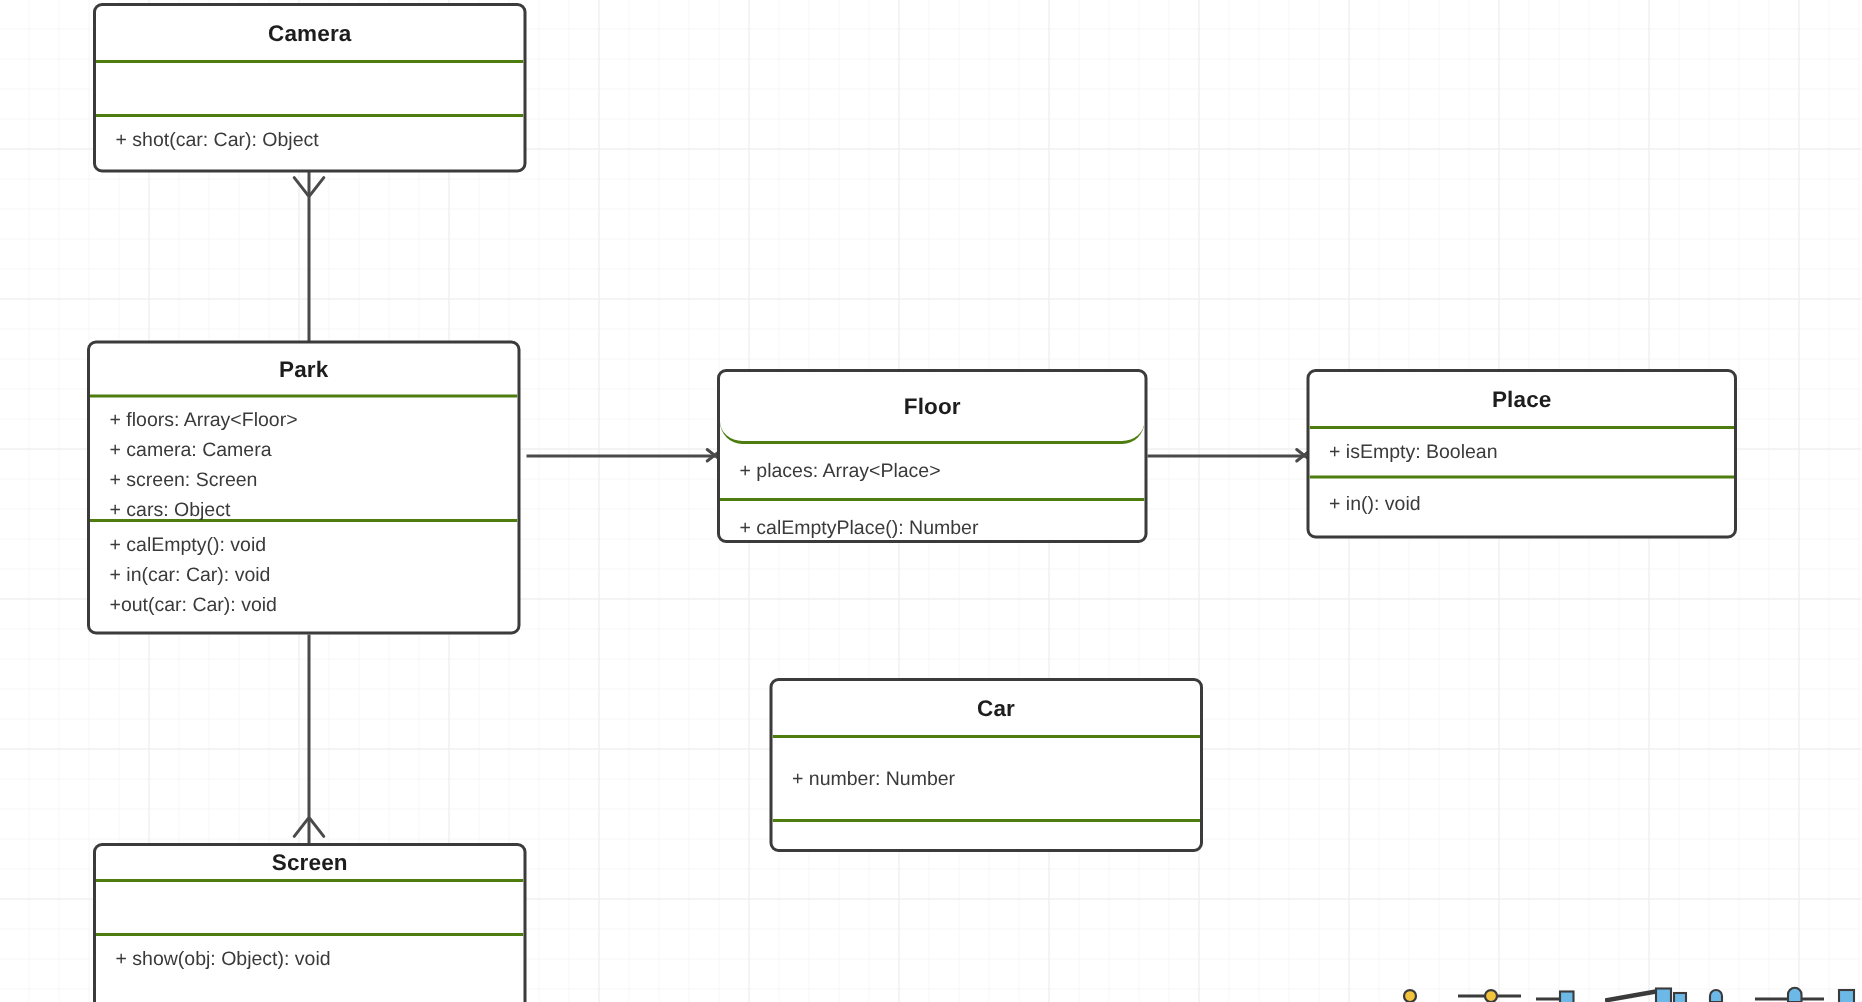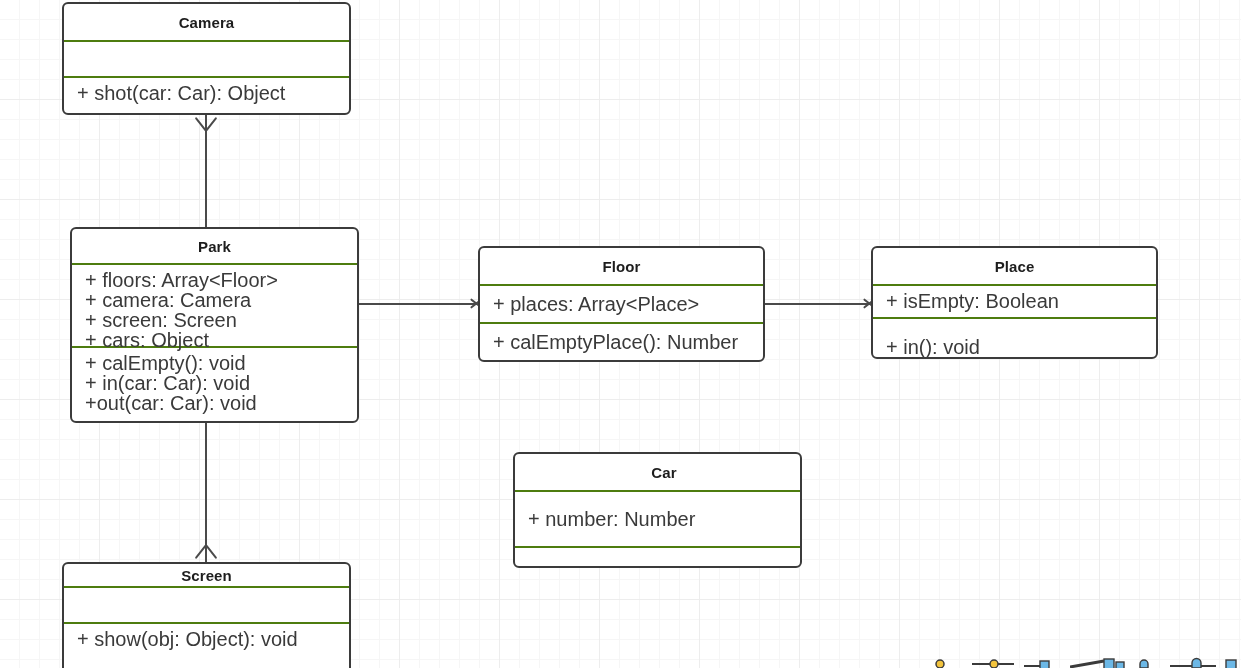--- a/index.html
+++ b/index.html
@@ -56,21 +56,21 @@
     font-weight: bold;
     font-size: 15px;
     color: #1d1d1d;
     letter-spacing: .1px;
     display: flex;
     align-items: center;
     justify-content: center;
   }
   .uml-members {
     padding: 5px 13px 6px 13px;
-    font-size: 20px;
+    font-size: 13px;
     color: #3a3a3a;
     line-height: 20px;
   }
   .uml-members .row {
     white-space: pre;
   }
   .uml-empty {
     
   }
 
@@ -153,51 +153,51 @@
   </div>
 
   <div class="uml-class" style="left:62px; top:2px; width:289px; height:113px;">
     <div class="uml-section uml-title" style="height:38px;">Camera</div>
     <div class="uml-section uml-members uml-empty" style="height:36px;"></div>
     <div class="uml-section uml-members" style="height:35px;">
       <div class="row">+ shot(car: Car): Object</div>
     </div>
   </div>
 
-  <div class="uml-class" style="left:70px; top:227px; width:289px; height:196px;">
+  <div class="uml-class" style="left:58px; top:227px; width:289px; height:196px;">
     <div class="uml-section uml-title" style="height:36px;">Park</div>
     <div class="uml-section uml-members" style="height:83px;">
       <div class="row">+ floors: Array&lt;Floor&gt;</div>
       <div class="row">+ camera: Camera</div>
       <div class="row">+ screen: Screen</div>
       <div class="row">+ cars: Object</div>
     </div>
     <div class="uml-section uml-members" style="height:89px;">
       <div class="row">+ calEmpty(): void</div>
       <div class="row">+ in(car: Car): void</div>
       <div class="row">+out(car: Car): void</div>
     </div>
   </div>
 
   <div class="uml-class" style="left:478px; top:246px; width:287px; height:116px;">
-    <div class="uml-section uml-title" style="height:38px;">Floor</div>
+    <div class="uml-section uml-title" style="height:48px;border-radius:15px;">Floor</div>
     <div class="uml-section uml-members" style="height:38px; display:flex; align-items:center;">
       <div class="row">+ places: Array&lt;Place&gt;</div>
     </div>
     <div class="uml-section uml-members" style="height:36px; display:flex; align-items:center;">
       <div class="row">+ calEmptyPlace(): Number</div>
     </div>
   </div>
 
   <div class="uml-class" style="left:871px; top:246px; width:287px; height:113px;">
     <div class="uml-section uml-title" style="height:38px;">Place</div>
     <div class="uml-section uml-members" style="height:33px; display:flex; align-items:center;">
       <div class="row">+ isEmpty: Boolean</div>
     </div>
-    <div class="uml-section uml-members" style="height:38px; padding-top:18px;">
+    <div class="uml-section uml-members" style="height:38px; padding-top:7px;">
       <div class="row">+ in(): void</div>
     </div>
   </div>
 
   <div class="uml-class" style="left:513px; top:452px; width:289px; height:116px;">
     <div class="uml-section uml-title" style="height:38px;padding-left:13px;">Car</div>
     <div class="uml-section uml-members" style="height:56px; display:flex; align-items:center;">
       <div class="row">+ number: Number</div>
     </div>
     <div class="uml-section uml-members uml-empty" style="height:36px;"></div>

